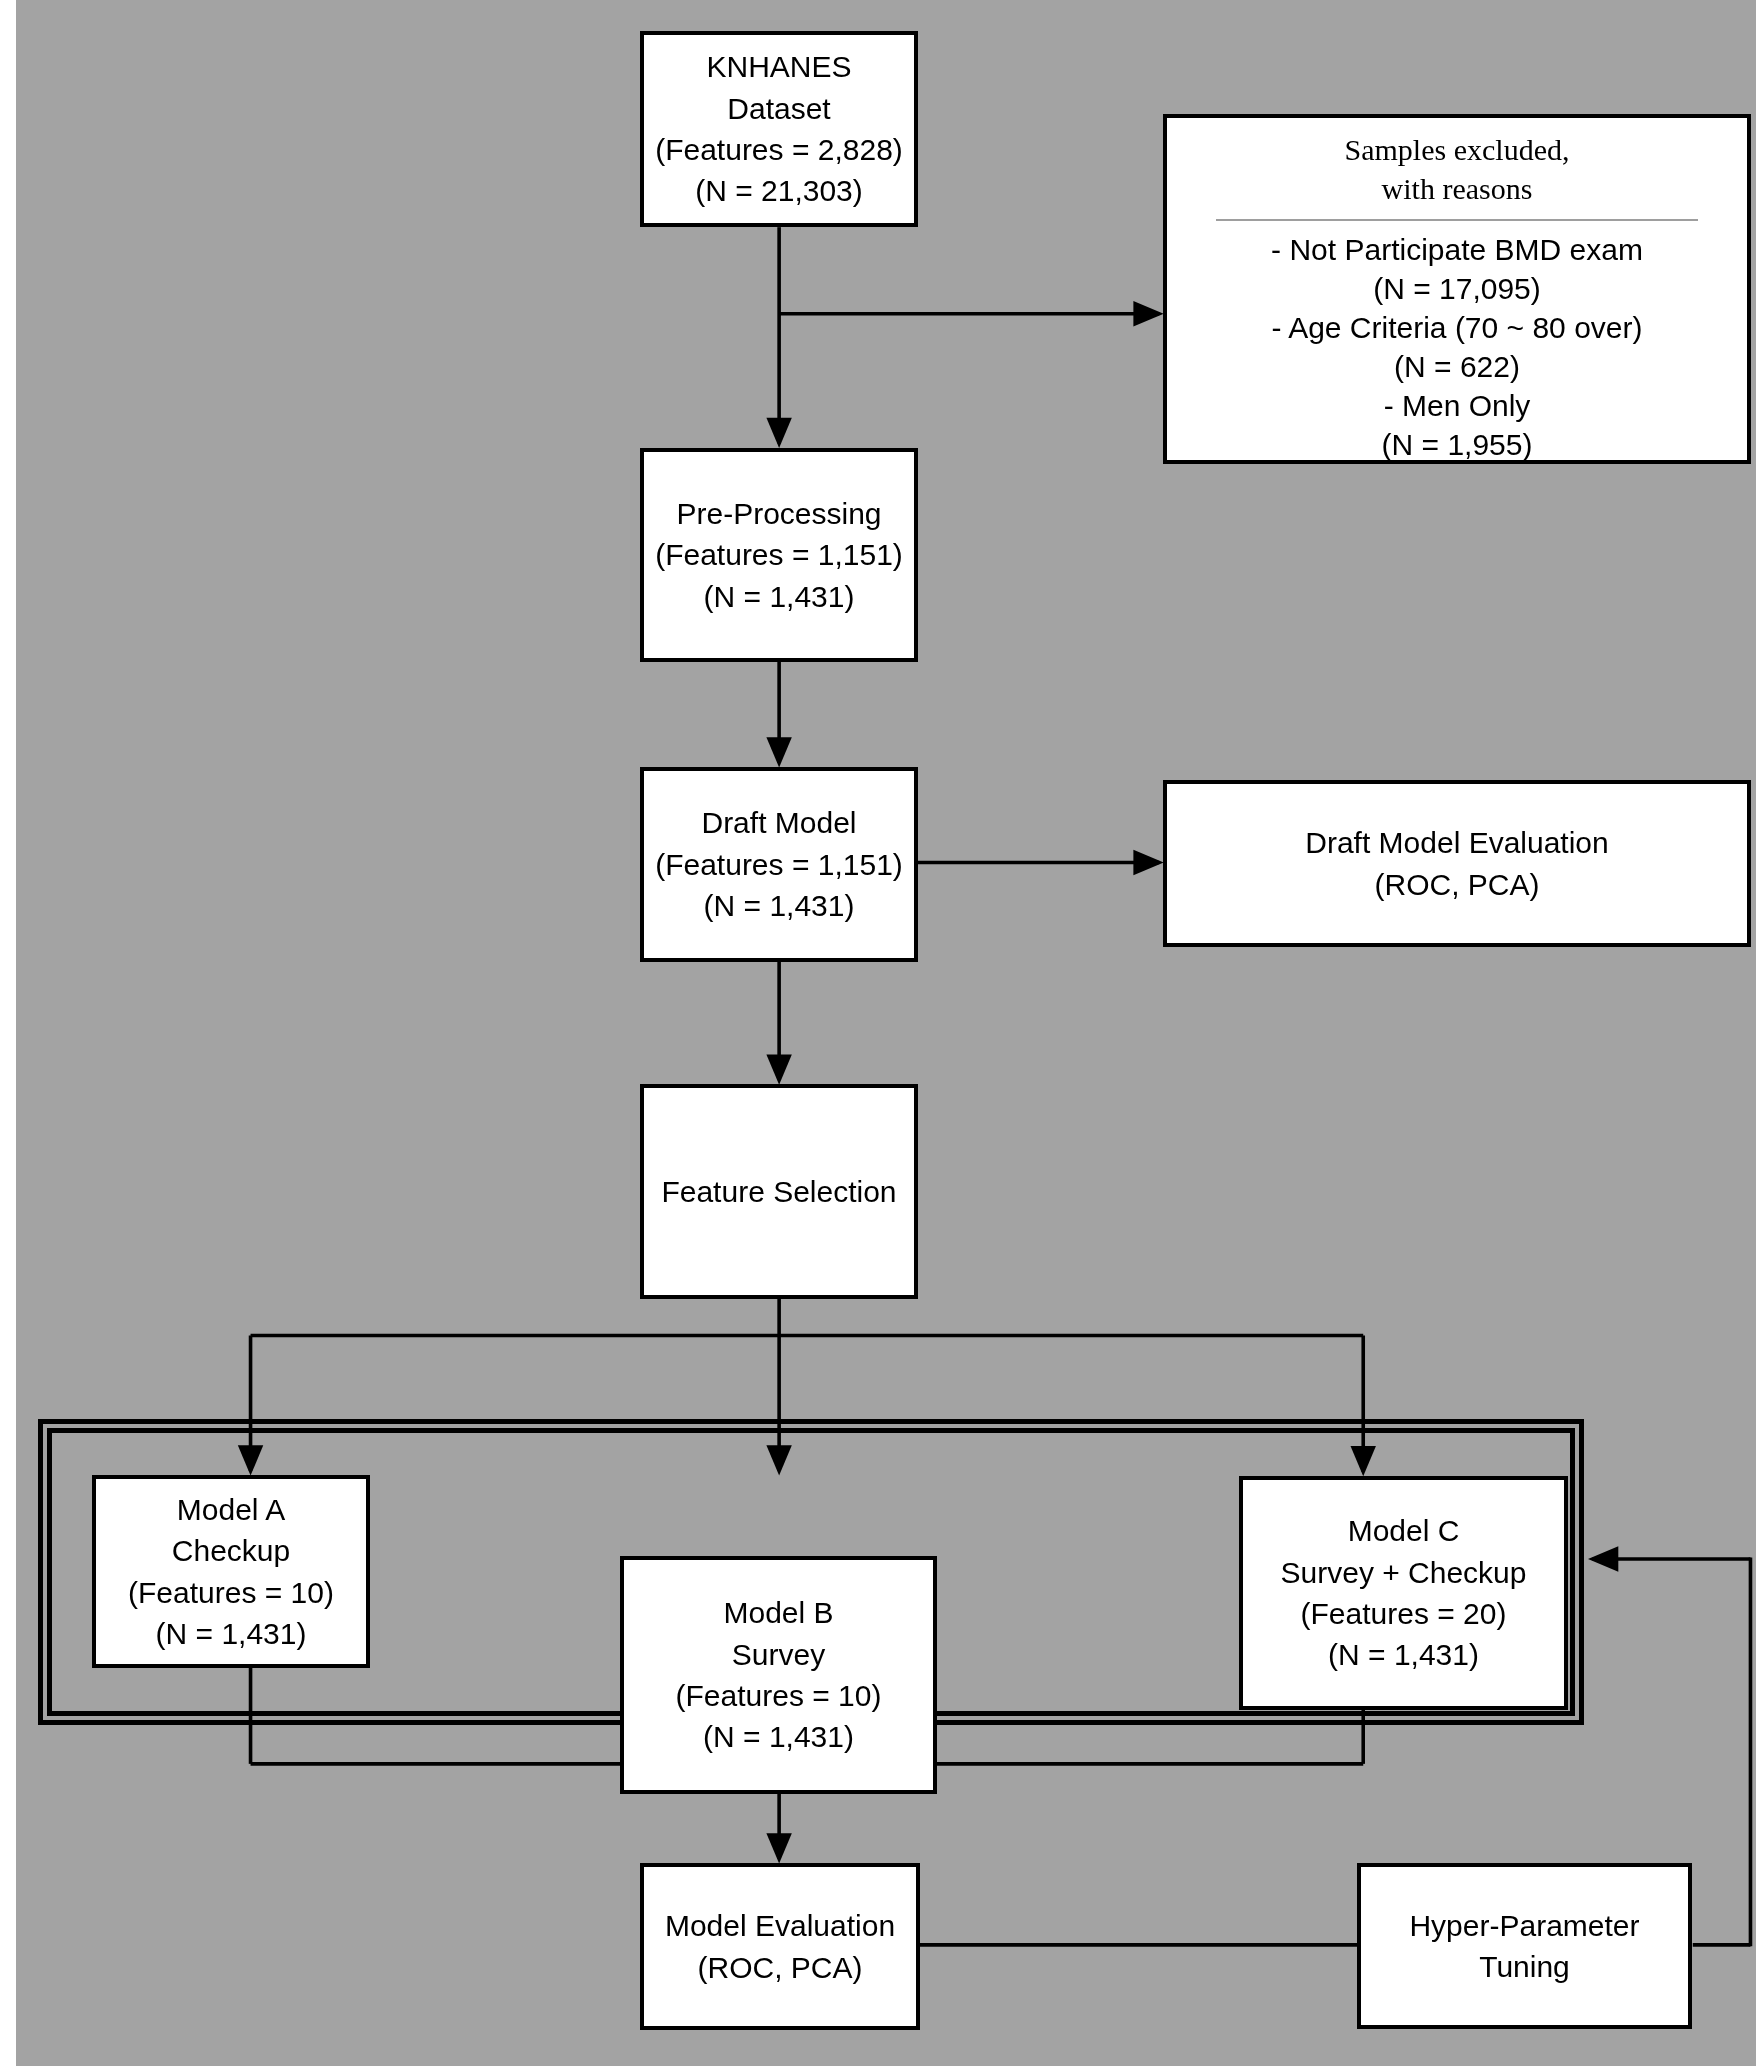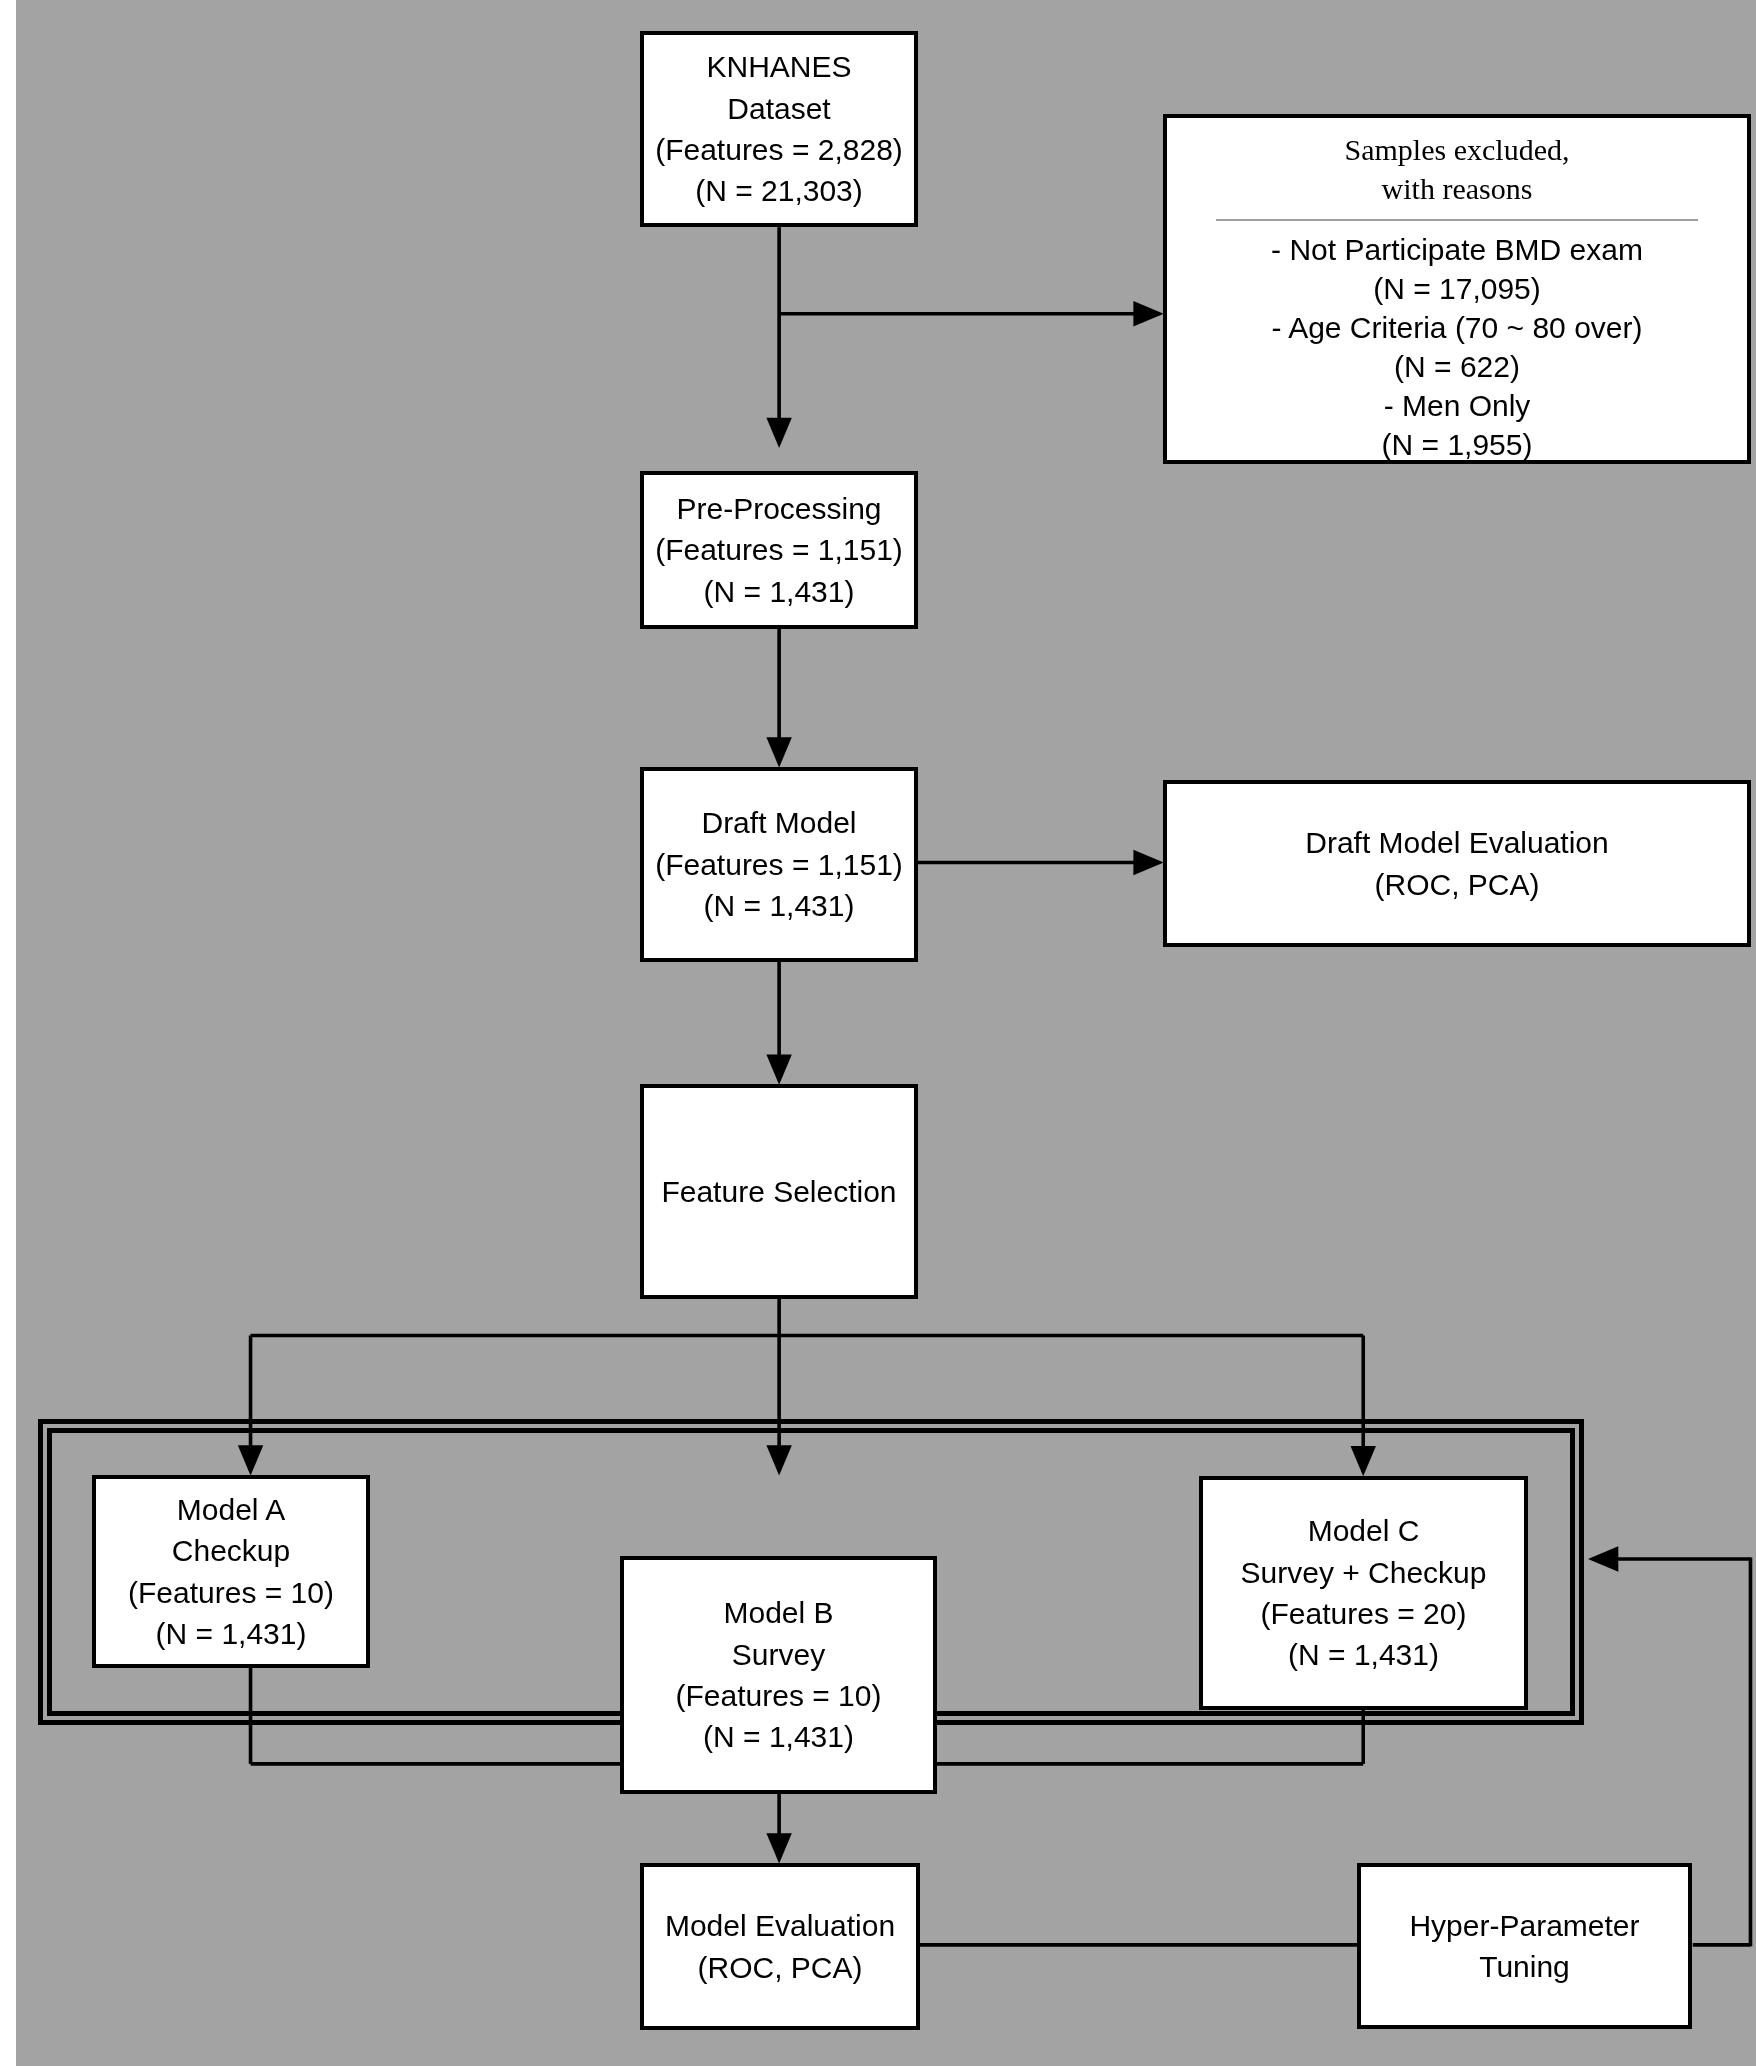--- a/index.html
+++ b/index.html
@@ -78,21 +78,21 @@
     <div class="items-block">
         <span class="tline">- Not Participate BMD exam</span>
         <span class="tline">(N = 17,095)</span>
         <span class="tline">- Age Criteria (70 ~ 80 over)</span>
         <span class="tline">(N = 622)</span>
         <span class="tline">- Men Only</span>
         <span class="tline">(N = 1,955)</span>
       </div>
   </div>
 
-  <div class="node" style="left:624px;top:471px;width:278px;height:158px">
+  <div class="node" style="left:624px;top:448px;width:278px;height:214px">
       <span class="tline">Pre-Processing</span>
       <span class="tline">(Features = 1,151)</span>
       <span class="tline">(N = 1,431)</span>
     </div>
 
   <div class="node" style="left:624px;top:767px;width:278px;height:195px">
       <span class="tline">Draft Model</span>
       <span class="tline">(Features = 1,151)</span>
       <span class="tline">(N = 1,431)</span>
     </div>
@@ -113,21 +113,21 @@
       <span class="tline">(N = 1,431)</span>
     </div>
 
   <div class="node" style="left:604px;top:1556px;width:317px;height:238px">
       <span class="tline">Model B</span>
       <span class="tline">Survey</span>
       <span class="tline">(Features = 10)</span>
       <span class="tline">(N = 1,431)</span>
     </div>
 
-  <div class="node" style="left:1183px;top:1476px;width:329px;height:234px">
+  <div class="node" style="left:1223px;top:1476px;width:329px;height:234px">
       <span class="tline">Model C</span>
       <span class="tline">Survey + Checkup</span>
       <span class="tline">(Features = 20)</span>
       <span class="tline">(N = 1,431)</span>
     </div>
 
   <div class="node" style="left:624px;top:1863px;width:280px;height:167px">
       <span class="tline">Model Evaluation</span>
       <span class="tline">(ROC, PCA)</span>
     </div>

